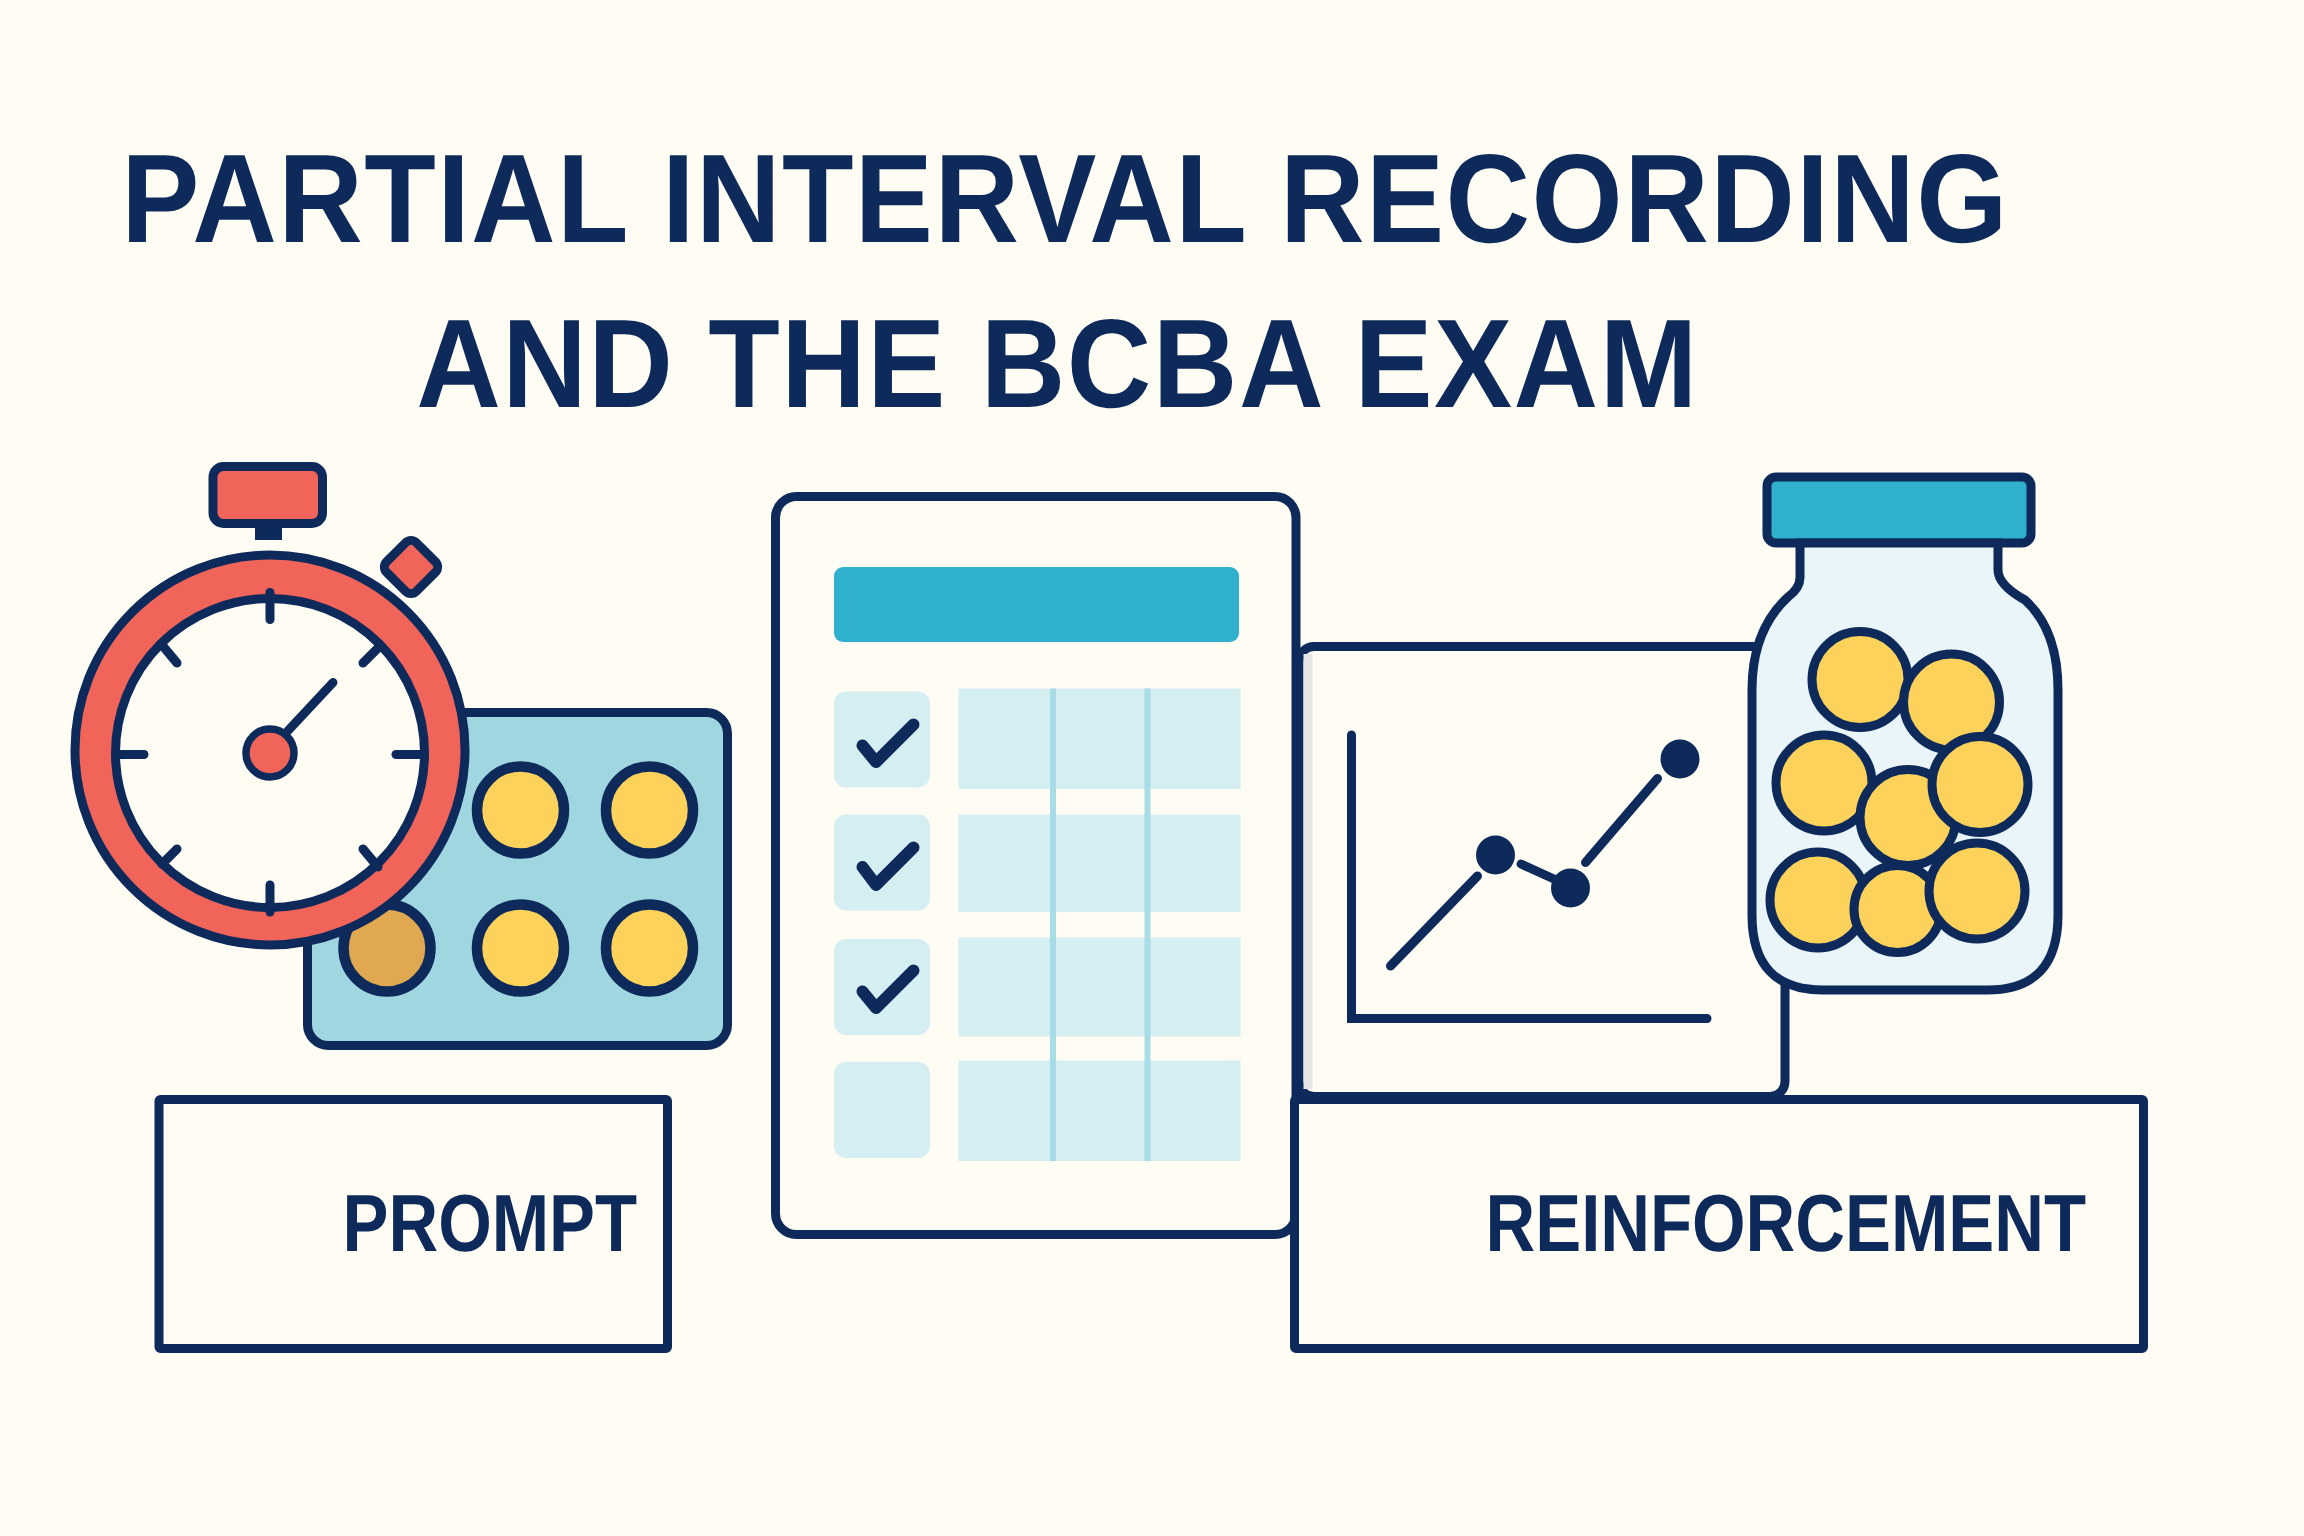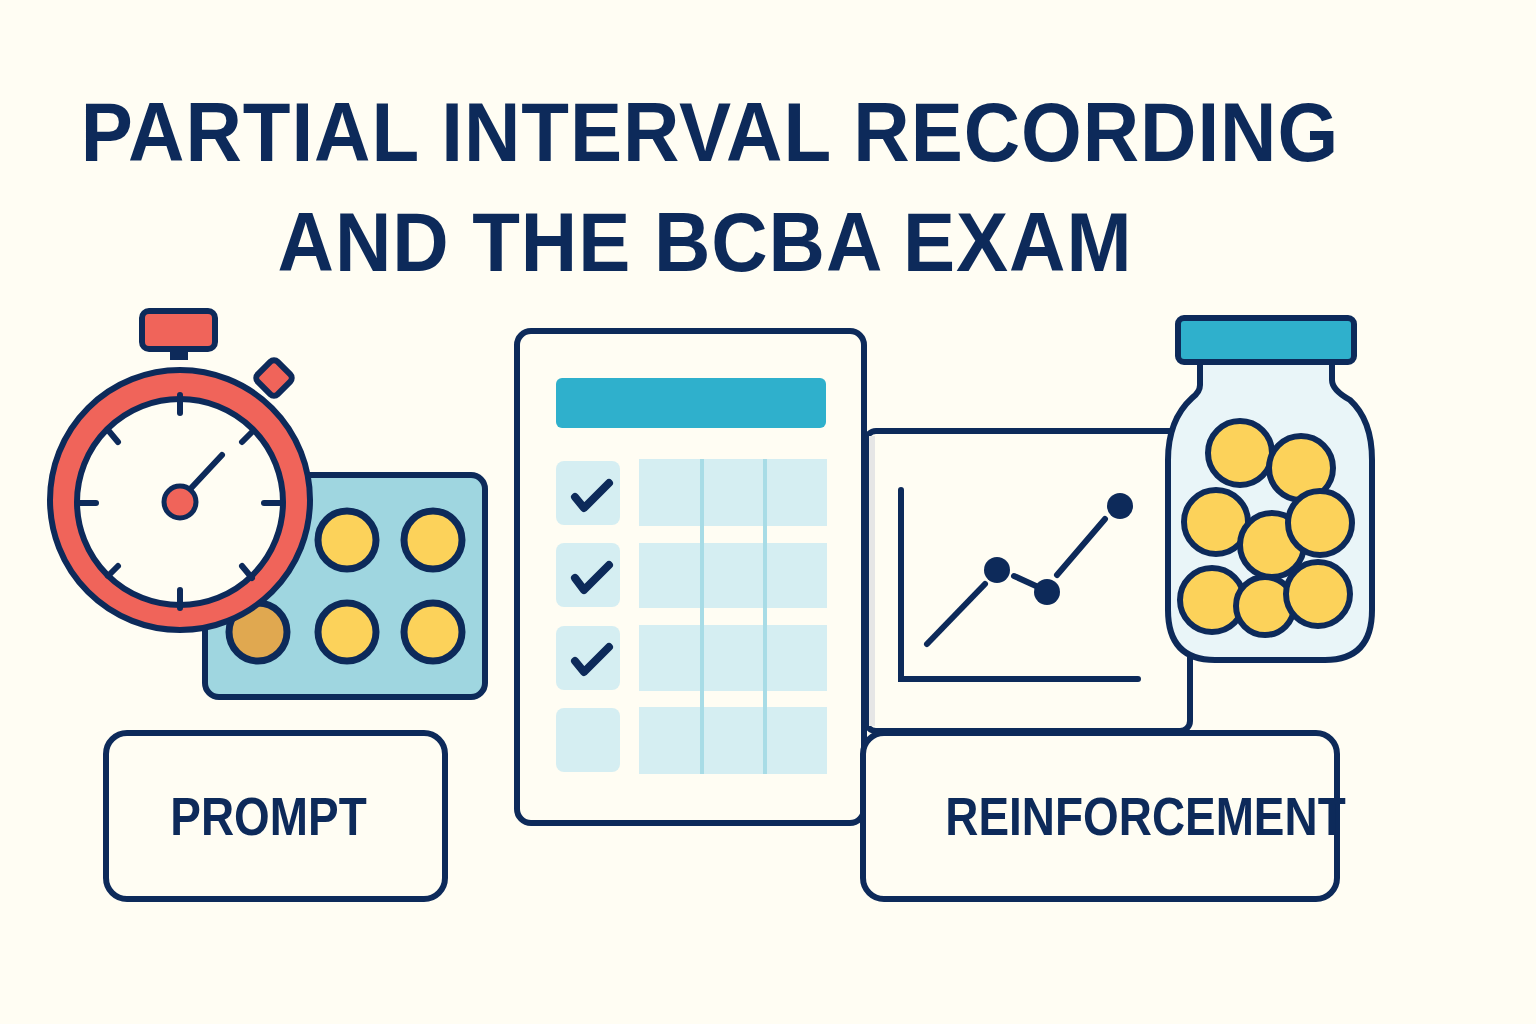--- a/index.html
+++ b/index.html
@@ -3,22 +3,22 @@
   <meta charset="utf-8">
   <style>
     html, body { margin:0; padding:0; }
     body { width:1536px; height:1024px; background:#fffdf3; position:relative; overflow:hidden;
            font-family:"Liberation Sans", "DejaVu Sans", sans-serif; }
     .title { position:absolute; left:0; width:1430px; text-align:center; color:#0d2a5a;
              font-weight:bold; font-size:84px; letter-spacing:1px; line-height:1; transform:scaleX(0.93); transform-origin:center; }
     .t1 { top:90px; left:-30px; width:1480px; }
     .t2 { top:200px; left:0; width:1410px; }
     svg.art { position:absolute; left:0; top:0; }
-    .label-box { position:absolute; border:6px solid #0d2a5a; border-radius:24px; background:#fffdf3;
-                 display:flex; align-items:center; justify-content:flex-start; box-sizing:border-box;padding-left:44px; }
+    .label-box { position:absolute; border:6px solid #0d2a5a; border-radius:4px; background:#fffdf3;
+                 display:flex; align-items:center; justify-content:flex-end; box-sizing:border-box;padding-left:44px; }
     .label-text { color:#0d2a5a; font-weight:bold; font-size:54px; transform:scaleX(0.85); letter-spacing:0px; }
   </style>
 </head>
 <body>
 
 <div class="title t1">PARTIAL INTERVAL RECORDING</div>
 <div class="title t2">AND THE BCBA EXAM</div>
 
 <svg class="art" width="1536" height="1024" viewBox="0 0 1536 1024" xmlns="http://www.w3.org/2000/svg">
 
@@ -104,15 +104,15 @@
       <circle cx="1265" cy="606" r="29"></circle>
       <circle cx="1318" cy="594" r="32"></circle>
     </g>
   </g>
 </svg>
 
 <div class="label-box" style="left:103px; top:730px; width:345px; height:172px;">
   <span class="label-text">PROMPT</span>
 </div>
 
-<div class="label-box" style="left:860px; top:730px; width:480px; height:172px;">
+<div class="label-box" style="left:860px; top:730px; width:572px; height:172px;">
   <span class="label-text">REINFORCEMENT</span>
 </div>
 
 </body></html>

